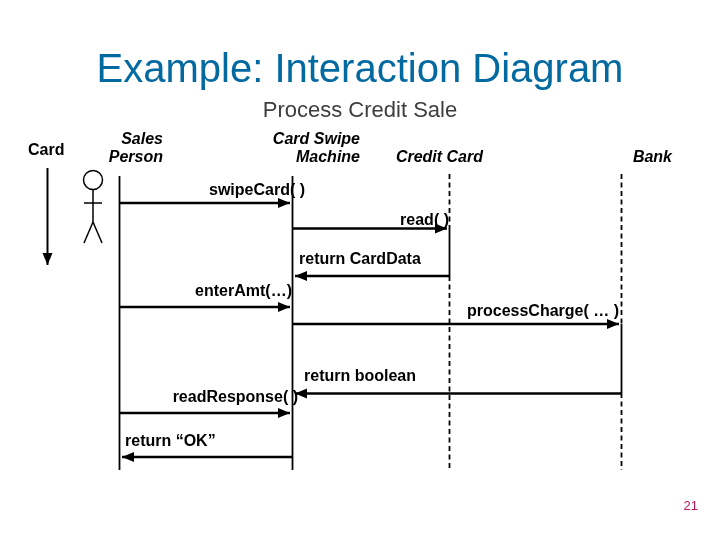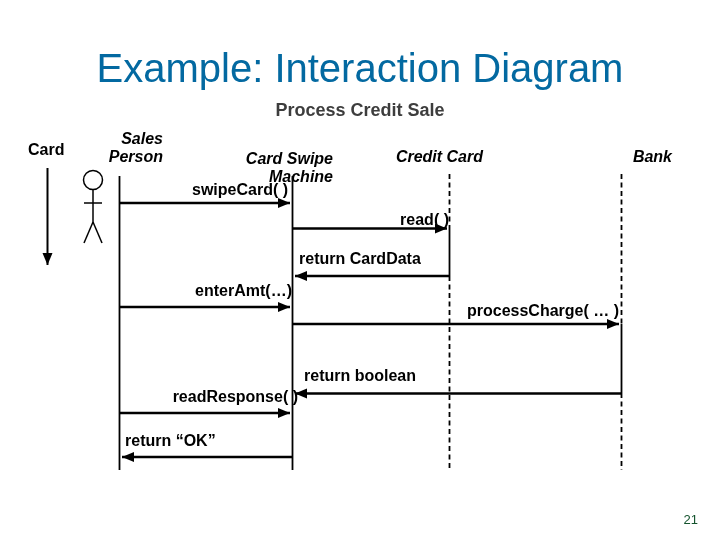--- a/index.html
+++ b/index.html
@@ -6,49 +6,49 @@
   #slide{
     position:relative;width:720px;height:540px;background:#fff;overflow:hidden;
     font-family:"Liberation Sans",sans-serif;color:#000;
   }
   .title{
     position:absolute;left:0;top:44px;width:720px;text-align:center;
     font-size:40px;line-height:48px;font-weight:400;color:#0369a1;white-space:nowrap;
   }
   .subtitle{
     position:absolute;left:0;top:95px;width:720px;text-align:center;
-    font-size:18px;line-height:30px;font-weight:700;color:#3d3d3d;white-space:nowrap;
+    font-size:22px;line-height:30px;font-weight:400;color:#3d3d3d;white-space:nowrap;
   }
   .lbl{
     position:absolute;font-size:16px;line-height:18px;font-weight:700;color:#000;white-space:nowrap;
   }
   .actor{text-align:right;font-style:italic;}
   .r{text-align:right;}
-  .c{text-align:center;}
+  .c{text-align:right;}
   svg.canvas{position:absolute;left:0;top:0;}
   .pagenum{
-    position:absolute;left:668px;top:512px;width:30px;text-align:right;
-    font-size:13px;color:#14532d;font-weight:400;
+    position:absolute;left:668px;top:498px;width:30px;text-align:right;
+    font-size:13px;color:#be185d;font-weight:400;
   }
 </style>
 </head>
 <body>
 
 <div id="slide">
 
   <div class="title">Example: Interaction Diagram</div>
   <div class="subtitle">Process Credit Sale</div>
 
   <div class="lbl" style="left:28px;top:141px;">Card</div>
 
   <div class="lbl actor" style="left:63px;top:130px;width:100px;">
     <div>Sales</div>
     <div>Person</div>
   </div>
-  <div class="lbl actor" style="left:232px;top:130px;width:101px;margin-top:20px;">
+  <div class="lbl actor" style="left:259px;top:130px;width:101px;">
     <div>Card Swipe</div>
     <div>Machine</div>
   </div>
   <div class="lbl actor" style="left:382px;top:148px;width:101px;">Credit Card</div>
   <div class="lbl actor" style="left:571px;top:148px;width:101px;">Bank</div>
 
   <svg class="canvas" width="720" height="540" viewBox="0 0 720 540" aria-hidden="true">
     <defs>
       <marker id="ah" markerUnits="userSpaceOnUse" markerWidth="13" markerHeight="11" refX="12" refY="5" orient="auto">
         <polygon points="0,0 12,5 0,10" fill="#000"></polygon>

